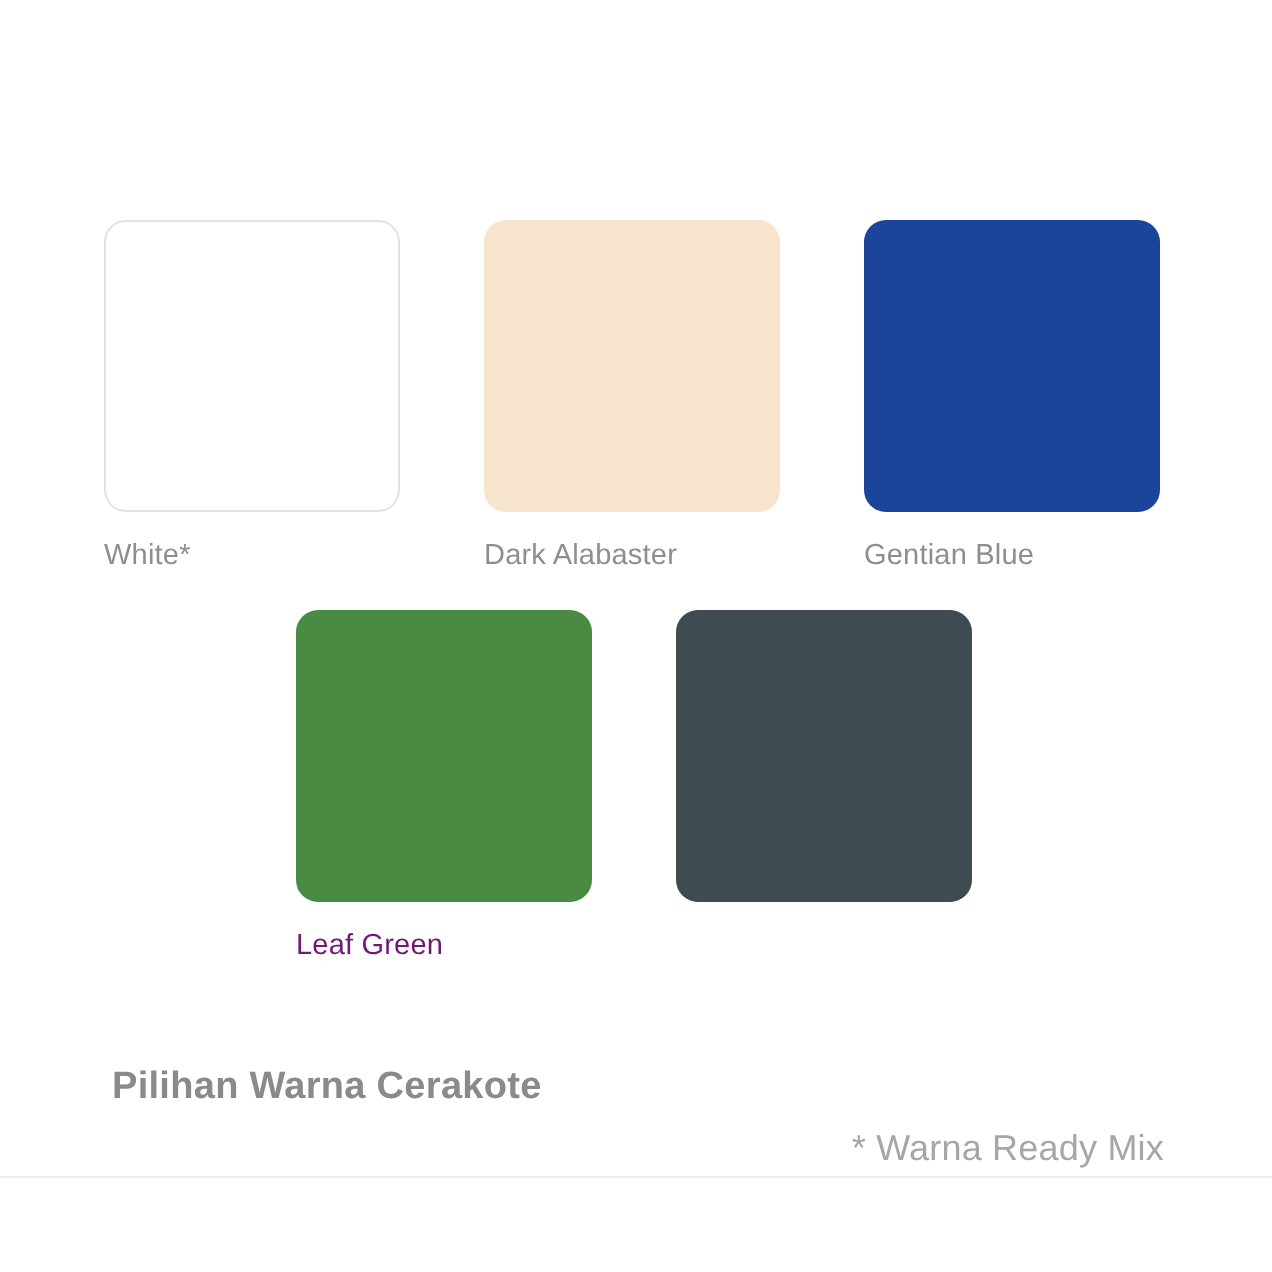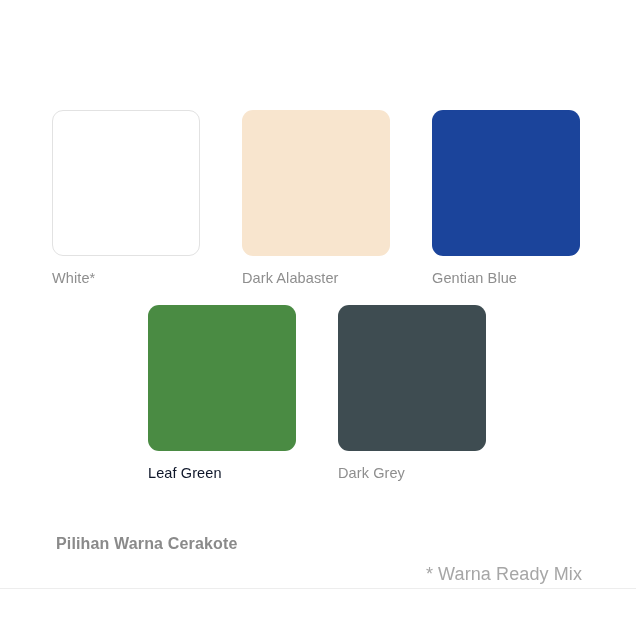--- a/index.html
+++ b/index.html
@@ -83,21 +83,21 @@
     left: 0;
     top: 534px;
     width: 636px;
     height: 28px;
   }
 
   .footer-caption {
     position: absolute;
     left: 56px;
     top: 0;
-    font-size: 16px;
+    font-size: 19px;
     line-height: 20px;
     font-weight: bold;
     color: #8a8a8a;
     letter-spacing: 0.15px;
     white-space: nowrap;
   }
 
   .footer-note {
     position: absolute;
     right: 54px;
@@ -142,26 +142,25 @@
         <div class="swatch-chip" style="background: rgb(27, 68, 155);"></div>
         <div class="swatch-label" style="color: rgb(142, 142, 142);">Gentian Blue</div>
       </div>
 
     </div>
 
     <div class="swatch-row swatch-row-2">
 
       <div class="swatch-cell">
         <div class="swatch-chip" style="background: rgb(74, 139, 67);"></div>
-        <div class="swatch-label" style="color: #0f172a;">Leaf Green</div>
+        <div class="swatch-label" style="color: #701a75;">Leaf Green</div>
       </div>
 
       <div class="swatch-cell">
         <div class="swatch-chip" style="background: rgb(62, 76, 81);"></div>
-        <div class="swatch-label" style="color: rgb(142, 142, 142);">Dark Grey</div>
       </div>
 
     </div>
 
   </div>
 
   <div class="footer">
     <div class="footer-caption" style="color: rgb(138, 138, 138);">Pilihan Warna Cerakote</div>
     <div class="footer-note" style="color: rgb(166, 166, 166);">* Warna Ready Mix</div>
   </div>

